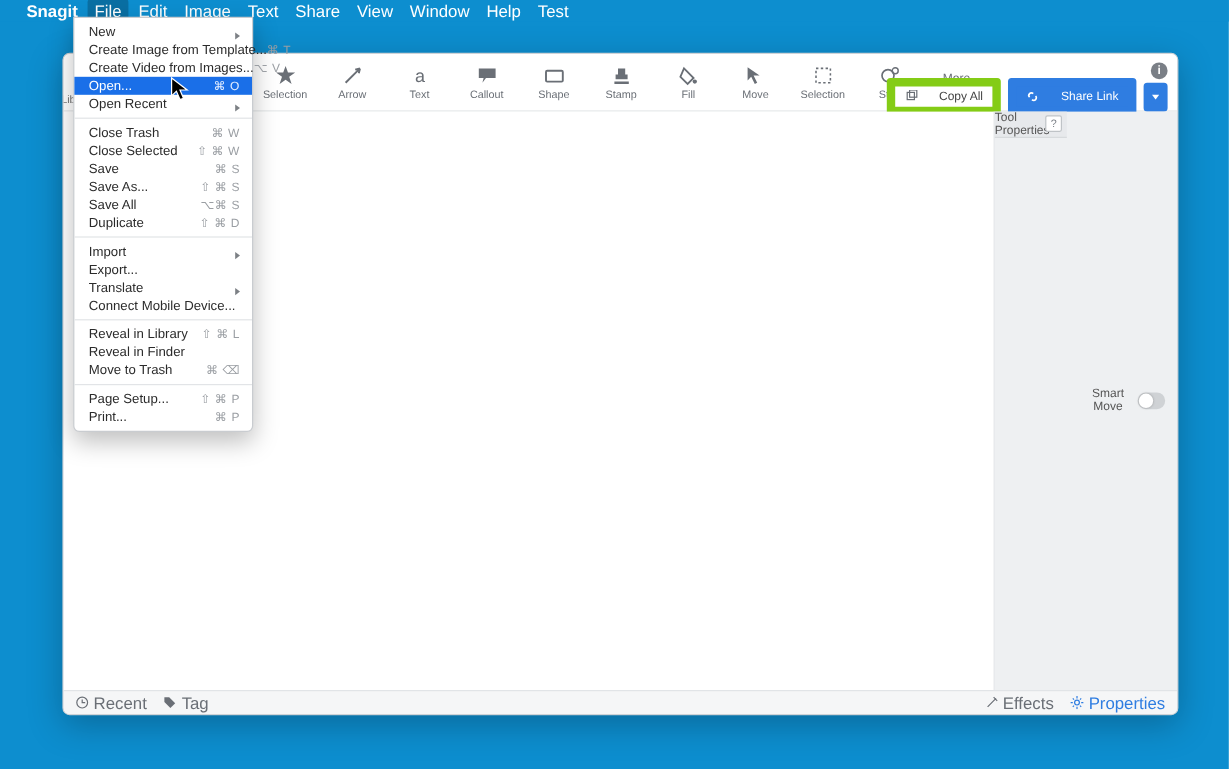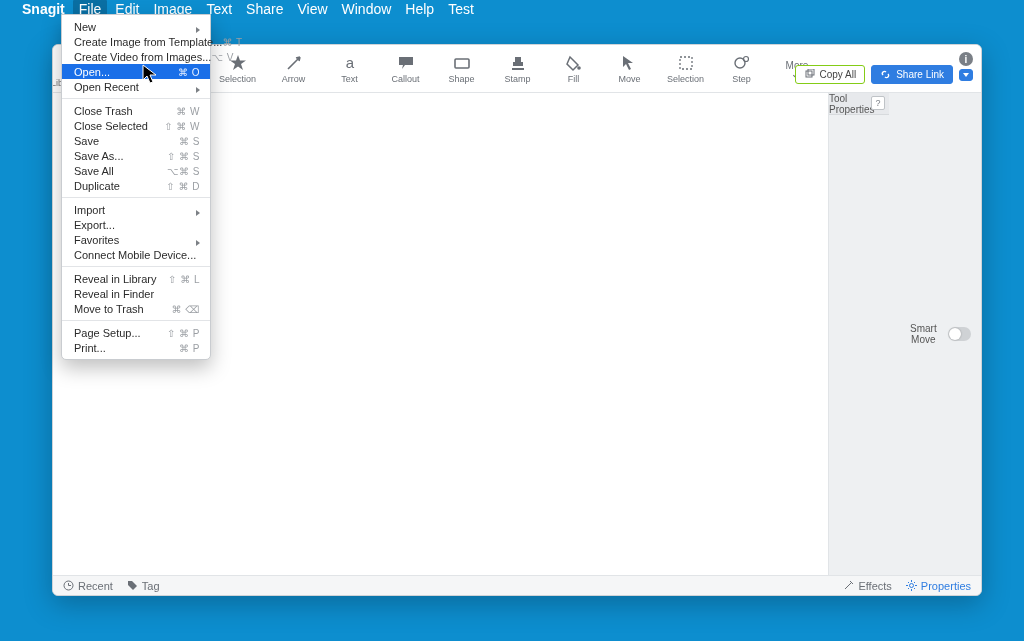--- a/index.html
+++ b/index.html
@@ -23,41 +23,41 @@
     .toolbar { height:48px; display:flex; align-items:center; justify-content:center; background:#fff; border-bottom:1px solid #e1e4e7; position:relative; }
     .toolbar .info { position:absolute; right:8px; top:7px; width:14px; height:14px; border-radius:50%; background:#7a7f86; color:#fff; font-size:10px; font-weight:700; display:flex; align-items:center; justify-content:center; }
 
     .tools { display:flex; gap:20px; align-items:flex-start; }
     .tool { display:flex; flex-direction:column; align-items:center; gap:2px; color:#6a6f76; font-size:9px; cursor:default; width:36px; }
     .tool .ic { width:18px; height:18px; display:flex; align-items:center; justify-content:center; color:#6a6f76; }
     .more { font-size:10px; color:#6a6f76; align-self:center; padding:0 6px; position:relative; }
     .more:after { content:""; display:block; width:4px; height:4px; border-right:1px solid #6a6f76; border-bottom:1px solid #6a6f76; transform:rotate(45deg); margin:2px auto 0; }
 
     .topright { position:absolute; right:8px; top:20px; display:flex; gap:6px; align-items:center; }
-    .btn { font-size:10px; padding:3px 8px; border-radius:3px; border:1px solid #84cc16; background:#fff; color:#444; display:flex; align-items:center; gap:5px; cursor:pointer; }
+    .btn { font-size:10px; padding:3px 8px; border-radius:3px; border:7px solid #84cc16; background:#fff; color:#444; display:flex; align-items:center; gap:18px; cursor:pointer; }
     .btn.blue { background:#2f7de1; border-color:#2f7de1; color:#fff; }
     .btn.bluecaret { background:#2f7de1; border-color:#2f7de1; color:#fff; width:14px; justify-content:center; padding:3px 3px; }
     .btn.bluecaret:after { content:""; width:0; height:0; border-left:3px solid transparent; border-right:3px solid transparent; border-top:4px solid #fff; }
 
     
     .content { position:absolute; top:48px; left:0; right:0; bottom:20px; display:flex; }
     .canvas { flex:1; background:#fff; border-right:1px solid #e1e4e7; }
     .sidepanel { width:152px; background:#eef0f2; display:flex; flex-direction:row; }
     .sp-head { height:22px; background:#e7e9ec; border-bottom:1px solid #d7dadd; display:flex; align-items:center; justify-content:center; font-size:10px; color:#555; position:relative; }
     .sp-head .help { position:absolute; right:4px; top:3px; width:14px; height:14px; border:1px solid #bfc3c7; border-radius:2px; font-size:9px; color:#7a7f86; display:flex; align-items:center; justify-content:center; background:#fff; }
     .sp-row { display:flex; align-items:center; justify-content:space-between; padding:8px 10px; font-size:10px; color:#555;text-align:center; }
     .toggle { width:26px; height:14px; border-radius:8px; background:#cfd2d5; position:relative; }
     .toggle:after { content:""; position:absolute; top:1px; left:1px; width:12px; height:12px; border-radius:50%; background:#fff; box-shadow:0 0 2px rgba(0,0,0,.3); }
 
     
     .leftmargin { position:absolute; left:0; top:48px; bottom:20px; width:10px; background:#f0f1f3; border-right:1px solid #e1e4e7; }
     .leftmargin .lib { position:absolute; top:-15px; left:-2px; font-size:9px; color:#777; }
 
     
-    .status { position:absolute; left:0; right:0; bottom:0; height:20px; background:#f5f6f7; border-top:1px solid #e1e4e7; display:flex; align-items:center; font-size:11px; color:#6a6f76; padding:0 10px; justify-content:space-between; }
+    .status { position:absolute; left:0; right:0; bottom:0; height:20px; background:#f5f6f7; border-top:1px solid #e1e4e7; display:flex; align-items:center; font-size:14px; color:#6a6f76; padding:0 10px; justify-content:space-between; }
     .status .l, .status .r { display:flex; gap:14px; align-items:center; }
     .status .item { display:flex; gap:4px; align-items:center; cursor:default; }
     .status .blue { color:#2f7de1; }
     .smic { width:11px; height:11px; display:inline-flex; align-items:center; justify-content:center; }
 
     
     .menu { position:absolute; top:14px; left:61px; width:150px; background:#fff; border:1px solid #c9ccd0; border-radius:0 0 5px 5px; box-shadow:0 8px 20px rgba(0,0,0,.25); padding:4px 0; font-size:11px; color:#2b2b2b; z-index:50; }
     .mi { display:flex; align-items:flex-end; justify-content:space-between; padding:1.5px 10px 1.5px 12px; cursor:default; white-space:nowrap; }
     .mi.hl { background:#1a6fe8; color:#fff; }
     .mi .sc { color:#9a9ea3; font-size:10px; letter-spacing:0.5px; }
@@ -132,21 +132,21 @@
     </div>
     <div class="sep"></div>
     <div class="mi">
       <span>Import</span>
       <span class="arr"></span>
     </div>
     <div class="mi">
       <span>Export...</span>
     </div>
     <div class="mi">
-      <span>Favorites</span>
+      <span>Translate</span>
       <span class="arr"></span>
     </div>
     <div class="mi">
       <span>Connect Mobile Device...</span>
     </div>
     <div class="sep"></div>
     <div class="mi">
       <span>Reveal in Library</span>
       <span class="sc">⇧ ⌘ L</span>
     </div>

